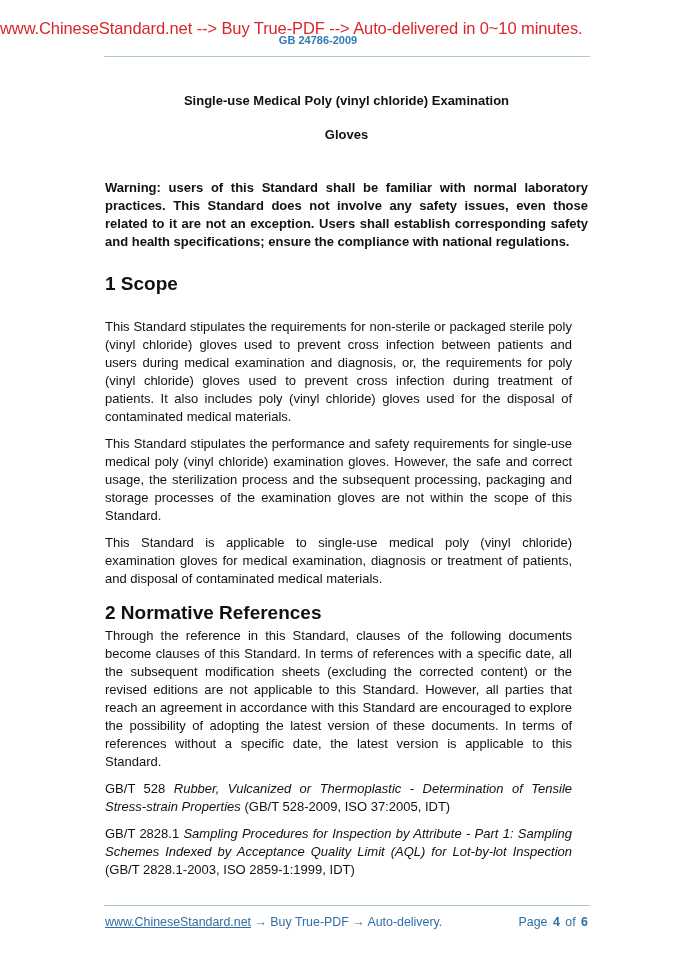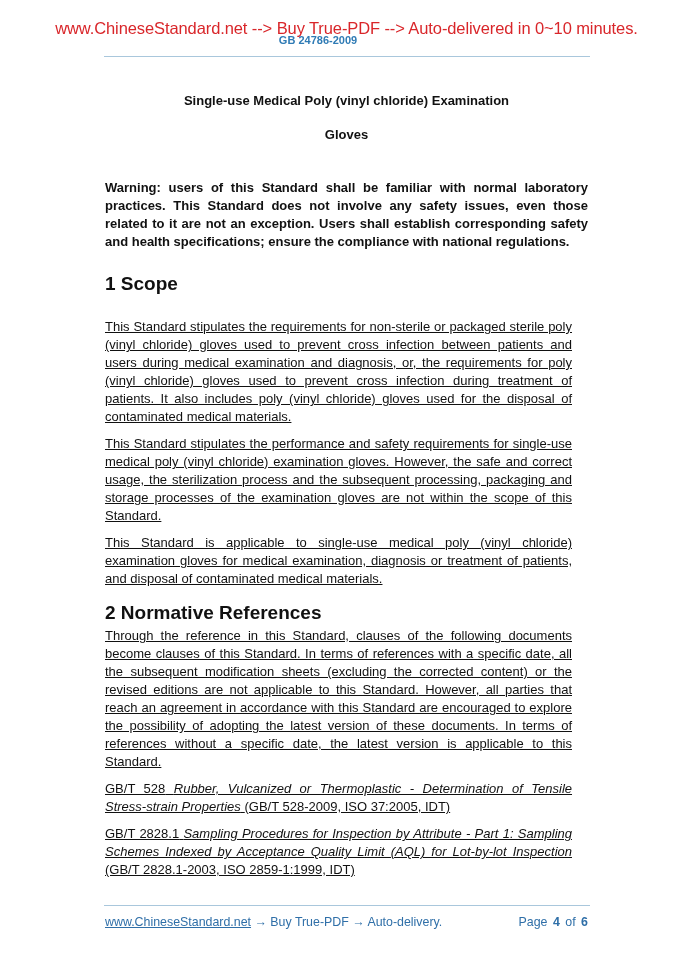--- a/index.html
+++ b/index.html
@@ -1,24 +1,24 @@
 <!DOCTYPE html>
 <html><head>
 <meta charset="utf-8">
 <style>
   html, body { margin: 0; padding: 0; background: #ffffff; }
   body { width: 693px; height: 980px; position: relative; overflow: hidden; font-family: "Liberation Sans", sans-serif; color: #111; }
-  .promo { position: absolute; top: 19px; left: 0; width: 693px; text-align: center; color: #d9262a; font-size: 16.5px; letter-spacing: -0.1px; white-space: nowrap; }
+  .promo { position: absolute; top: 19px; left: 0; width: 693px; color: #d9262a; font-size: 16.5px; letter-spacing: -0.1px; white-space: nowrap; }
   .docno { position: absolute; top: 34px; left: 0; width: 636px; text-align: center; color: #2f7bb5; font-size: 11px; font-weight: bold; }
   .hr-top { position: absolute; top: 56px; left: 104px; width: 486px; height: 1px; background: #a9c7dc; }
   .title { position: absolute; top: 84px; left: 90px; width: 513px; text-align: center; font-weight: bold; font-size: 13px; line-height: 34px; }
   .content { position: absolute; left: 105px; width: 483px; font-size: 13px; line-height: 18px; text-align: justify; }
   .warning { top: 179px; font-weight: bold; }
   .h1 { position: absolute; left: 105px; font-weight: bold; font-size: 19px; }
-  .p { margin: 0 16px 9px 0; text-decoration: underline; }
+  .p { margin: 0 16px 9px 0; }
   .ital { font-style: italic; }
   .hr-bot { position: absolute; top: 905px; left: 104px; width: 486px; height: 1px; background: #a9c7dc; }
   .footer { position: absolute; top: 915px; left: 105px; width: 483px; font-size: 12.4px; color: #2f6fa8; display: flex; justify-content: space-between; text-align: center; }
   .footer .link { text-decoration: underline; color: #2f6fa8; }
   .footer b { color: #2f6fa8; }
   .pg span { margin: 4px 2px; }
 </style>
 </head>
 <body>
 

